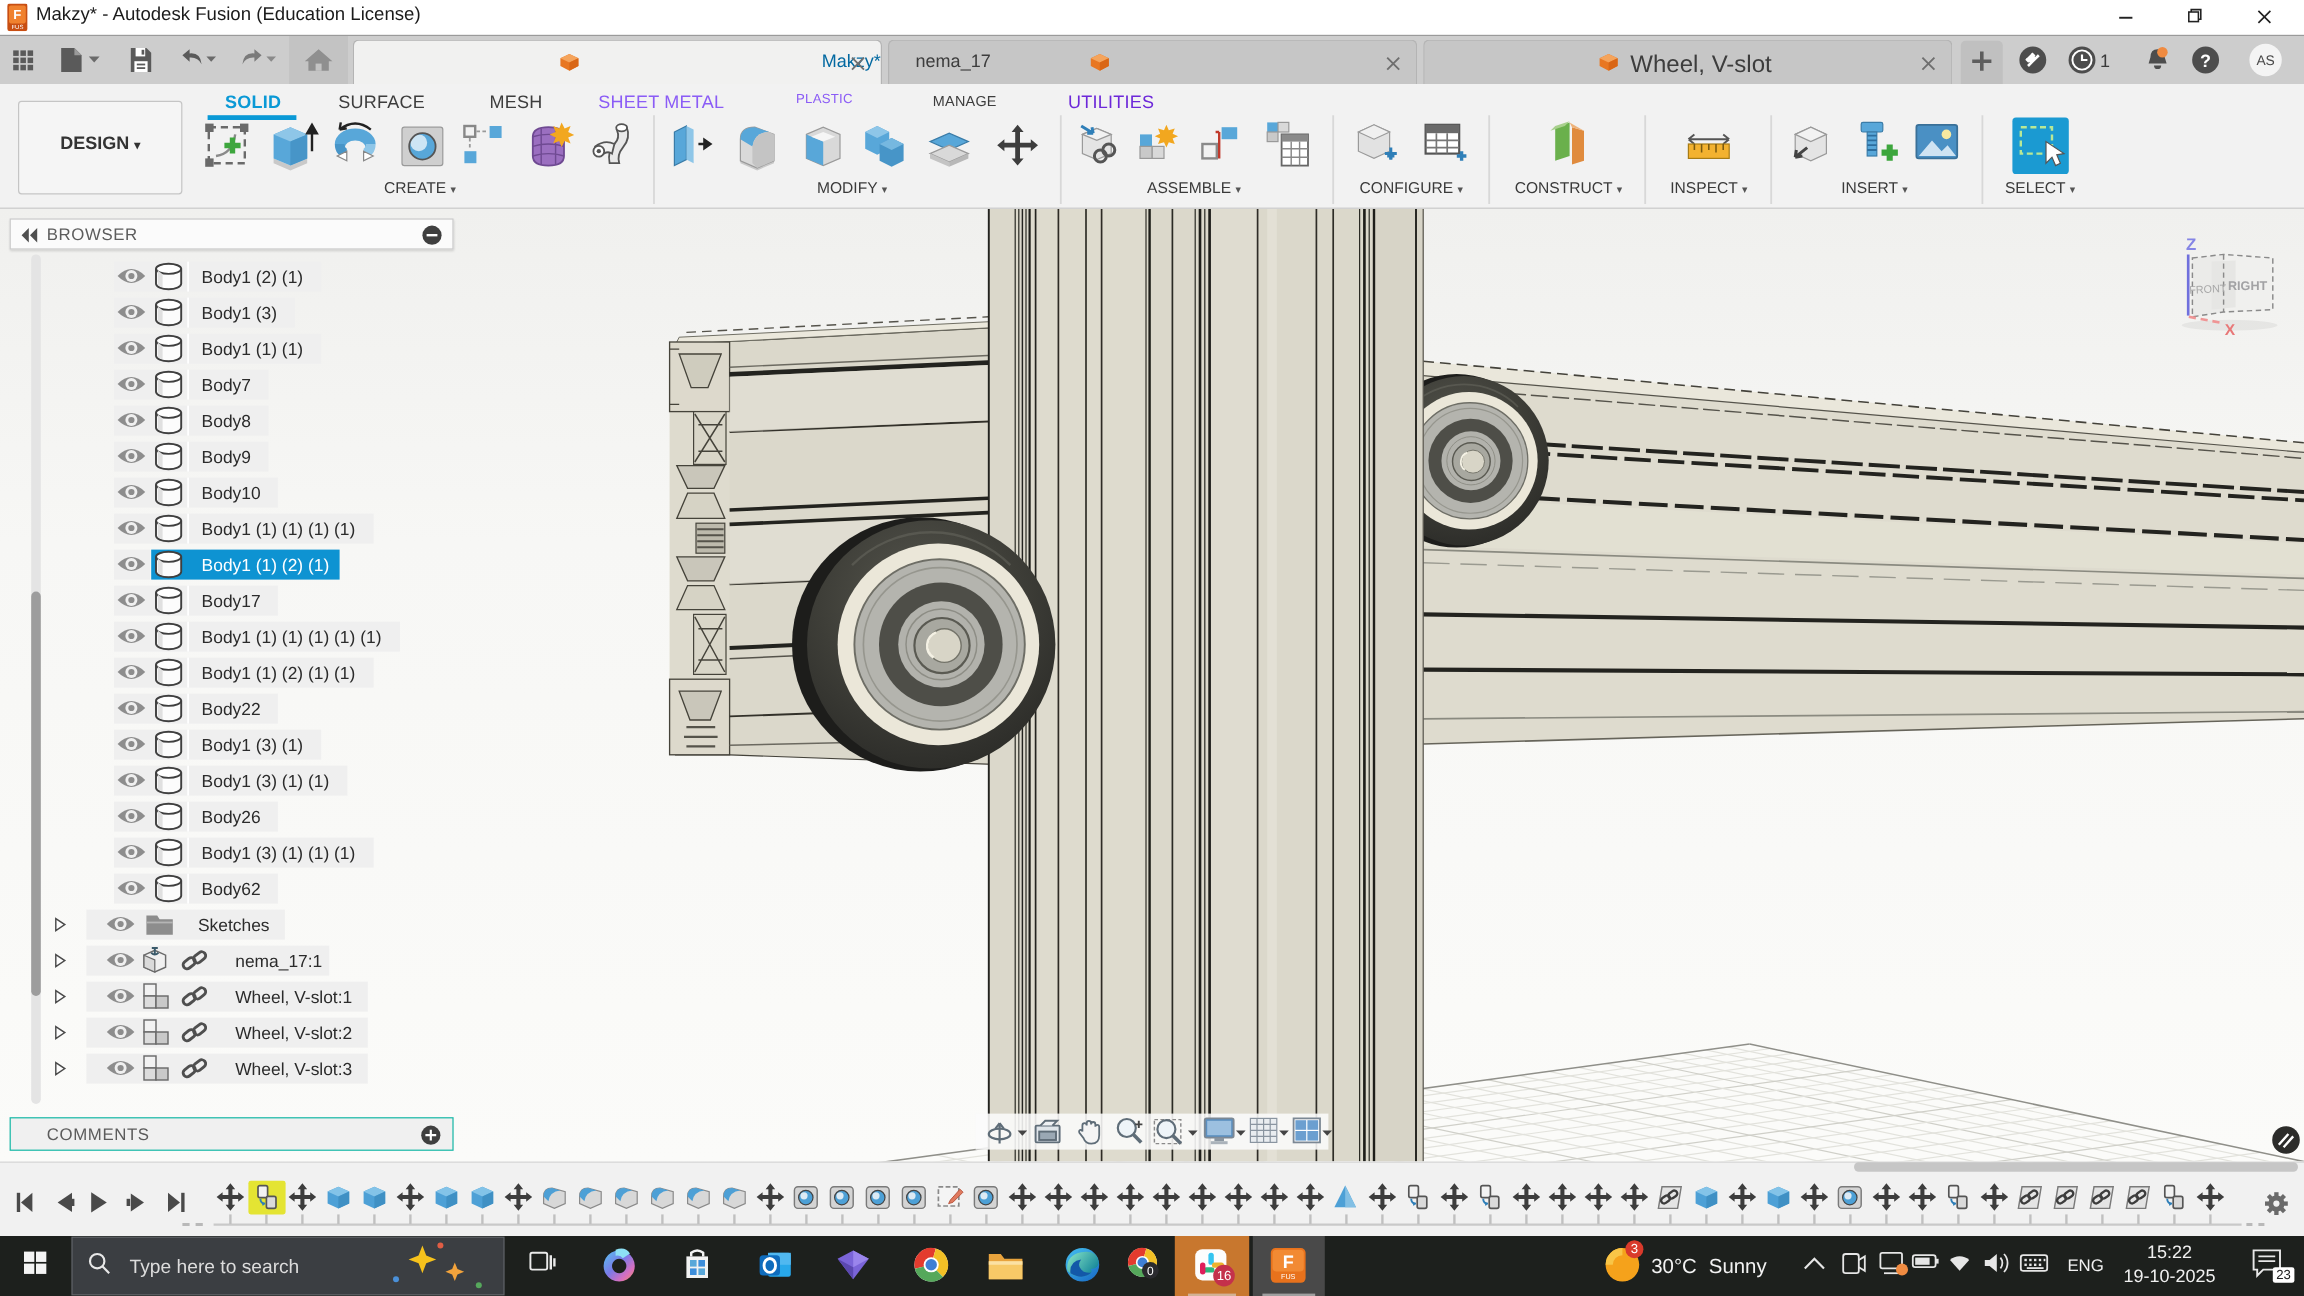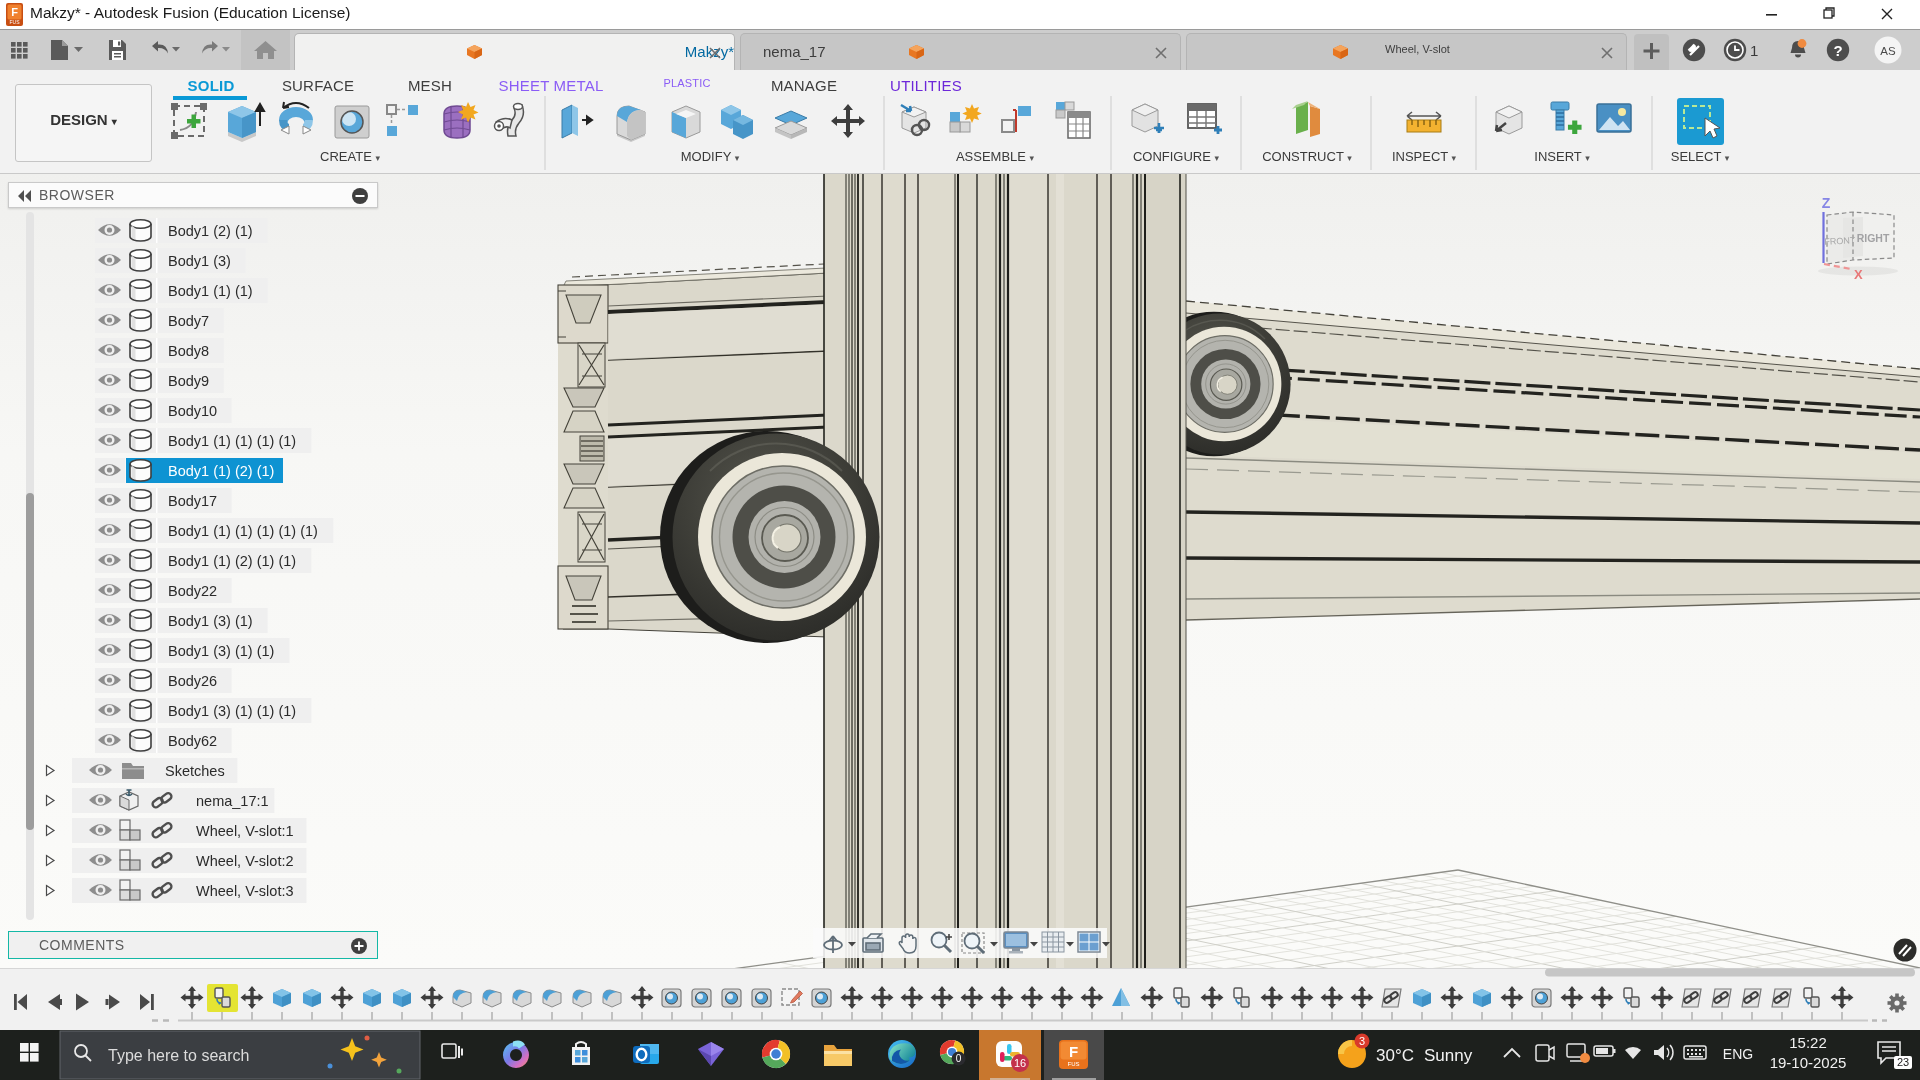--- a/index.html
+++ b/index.html
@@ -357,21 +357,21 @@
       <svg width="12" height="12" style="position:absolute;right:13px;top:13px">
         <path d="M1,1 L11,11 M11,1 L1,11" stroke="#6f6f6f" stroke-width="1.6"></path>
       </svg>
     </div>
     <div style="position:absolute;left:1186px;top:3px;width:441px;height:37px;background:#c6c6c6;border-radius:5px 5px 0 0;border:1px solid #b4b4b4;border-bottom:none;box-sizing:border-box;">
       <svg width="17" height="16" style="position:absolute;left:145px;top:10px">
         <path d="M8.5,1 L16,4.5 V11 L8.5,15 L1,11 V4.5 Z" fill="#e87722"></path>
         <path d="M8.5,1 L16,4.5 L8.5,8 L1,4.5 Z" fill="#f5a45c"></path>
         <path d="M8.5,8 L16,4.5 V11 L8.5,15 Z" fill="#d96615"></path>
       </svg>
-      <div style="position:absolute;left:0;right:0;top:9px;text-align:center;font-size:11px;color:#3d3d3d;padding-left:22px;">Wheel, V-slot</div>
+      <div style="position:absolute;left:0;right:0;top:9px;text-align:center;font-size:20px;color:#3d3d3d;padding-left:22px;">Wheel, V-slot</div>
       <svg width="12" height="12" style="position:absolute;right:13px;top:13px">
         <path d="M1,1 L11,11 M11,1 L1,11" stroke="#6f6f6f" stroke-width="1.6"></path>
       </svg>
     </div>
     <div style="position:absolute;left:1634px;top:4px;width:35px;height:36px;background:#c0c0c0;border-radius:4px 4px 0 0;">
       <svg width="35" height="36">
         <path d="M17.5,9 V25 M9.5,17 H25.5" stroke="#5d5d5d" stroke-width="3"></path>
       </svg>
     </div>
     <svg width="260" height="40" style="position:absolute;left:1660px;top:0">
@@ -400,21 +400,21 @@
         <text y="4.5" font-size="11.5" fill="#4a4a4a" text-anchor="middle">AS</text>
       </g>
     </svg>
   </div>
 <div style="position:absolute;left:0;top:70px;width:1920px;height:104px;background:#f2f2f2;border-bottom:1px solid #c9c9c9;box-sizing:border-box;"></div>
 <div style="position:absolute;left:121px;top:77px;width:180px;text-align:center;font-size:15px;font-weight:bold;color:#0a99d6;letter-spacing:0.2px;">SOLID</div>
 <div style="position:absolute;left:228px;top:77px;width:180px;text-align:center;font-size:15px;font-weight:normal;color:#3d3d3d;letter-spacing:0.2px;">SURFACE</div>
 <div style="position:absolute;left:340px;top:77px;width:180px;text-align:center;font-size:15px;font-weight:normal;color:#3d3d3d;letter-spacing:0.2px;">MESH</div>
 <div style="position:absolute;left:461px;top:77px;width:180px;text-align:center;font-size:15px;font-weight:normal;color:#8b5cf6;letter-spacing:0.2px;">SHEET METAL</div>
 <div style="position:absolute;left:597px;top:77px;width:180px;text-align:center;font-size:11px;font-weight:normal;color:#8b5cf6;letter-spacing:0.2px;">PLASTIC</div>
-<div style="position:absolute;left:714px;top:77px;width:180px;text-align:center;font-size:15px;font-weight:normal;color:#3d3d3d;letter-spacing:0.2px;">MANAGE</div>
+<div style="position:absolute;left:714px;top:77px;width:180px;text-align:center;font-size:12px;font-weight:normal;color:#3d3d3d;letter-spacing:0.2px;">MANAGE</div>
 <div style="position:absolute;left:836px;top:77px;width:180px;text-align:center;font-size:15px;font-weight:normal;color:#6d28d9;letter-spacing:0.2px;">UTILITIES</div>
 <div style="position:absolute;left:173px;top:96px;width:74px;height:4px;background:#0a99d6;"></div>
 <div style="position:absolute;left:15px;top:84px;width:137px;height:78px;background:#f5f5f5;border:1px solid #c5c5c5;border-radius:3px;box-sizing:border-box;padding-left:16px;">
     <div style="position:absolute;left:0;right:0;top:26px;text-align:center;font-size:15px;font-weight:bold;color:#333;">DESIGN <span style="font-size:10px;">▾</span></div>
   </div>
 <div style="position:absolute;left:260px;top:149px;width:180px;text-align:center;font-size:13px;color:#3a3a3a;">CREATE <span style="font-size:9px;color:#555;">▾</span></div>
 <div style="position:absolute;left:620px;top:149px;width:180px;text-align:center;font-size:13px;color:#3a3a3a;">MODIFY <span style="font-size:9px;color:#555;">▾</span></div>
 <div style="position:absolute;left:905px;top:149px;width:180px;text-align:center;font-size:13px;color:#3a3a3a;">ASSEMBLE <span style="font-size:9px;color:#555;">▾</span></div>
 <div style="position:absolute;left:1086px;top:149px;width:180px;text-align:center;font-size:13px;color:#3a3a3a;">CONFIGURE <span style="font-size:9px;color:#555;">▾</span></div>
 <div style="position:absolute;left:1217px;top:149px;width:180px;text-align:center;font-size:13px;color:#3a3a3a;">CONSTRUCT <span style="font-size:9px;color:#555;">▾</span></div>

